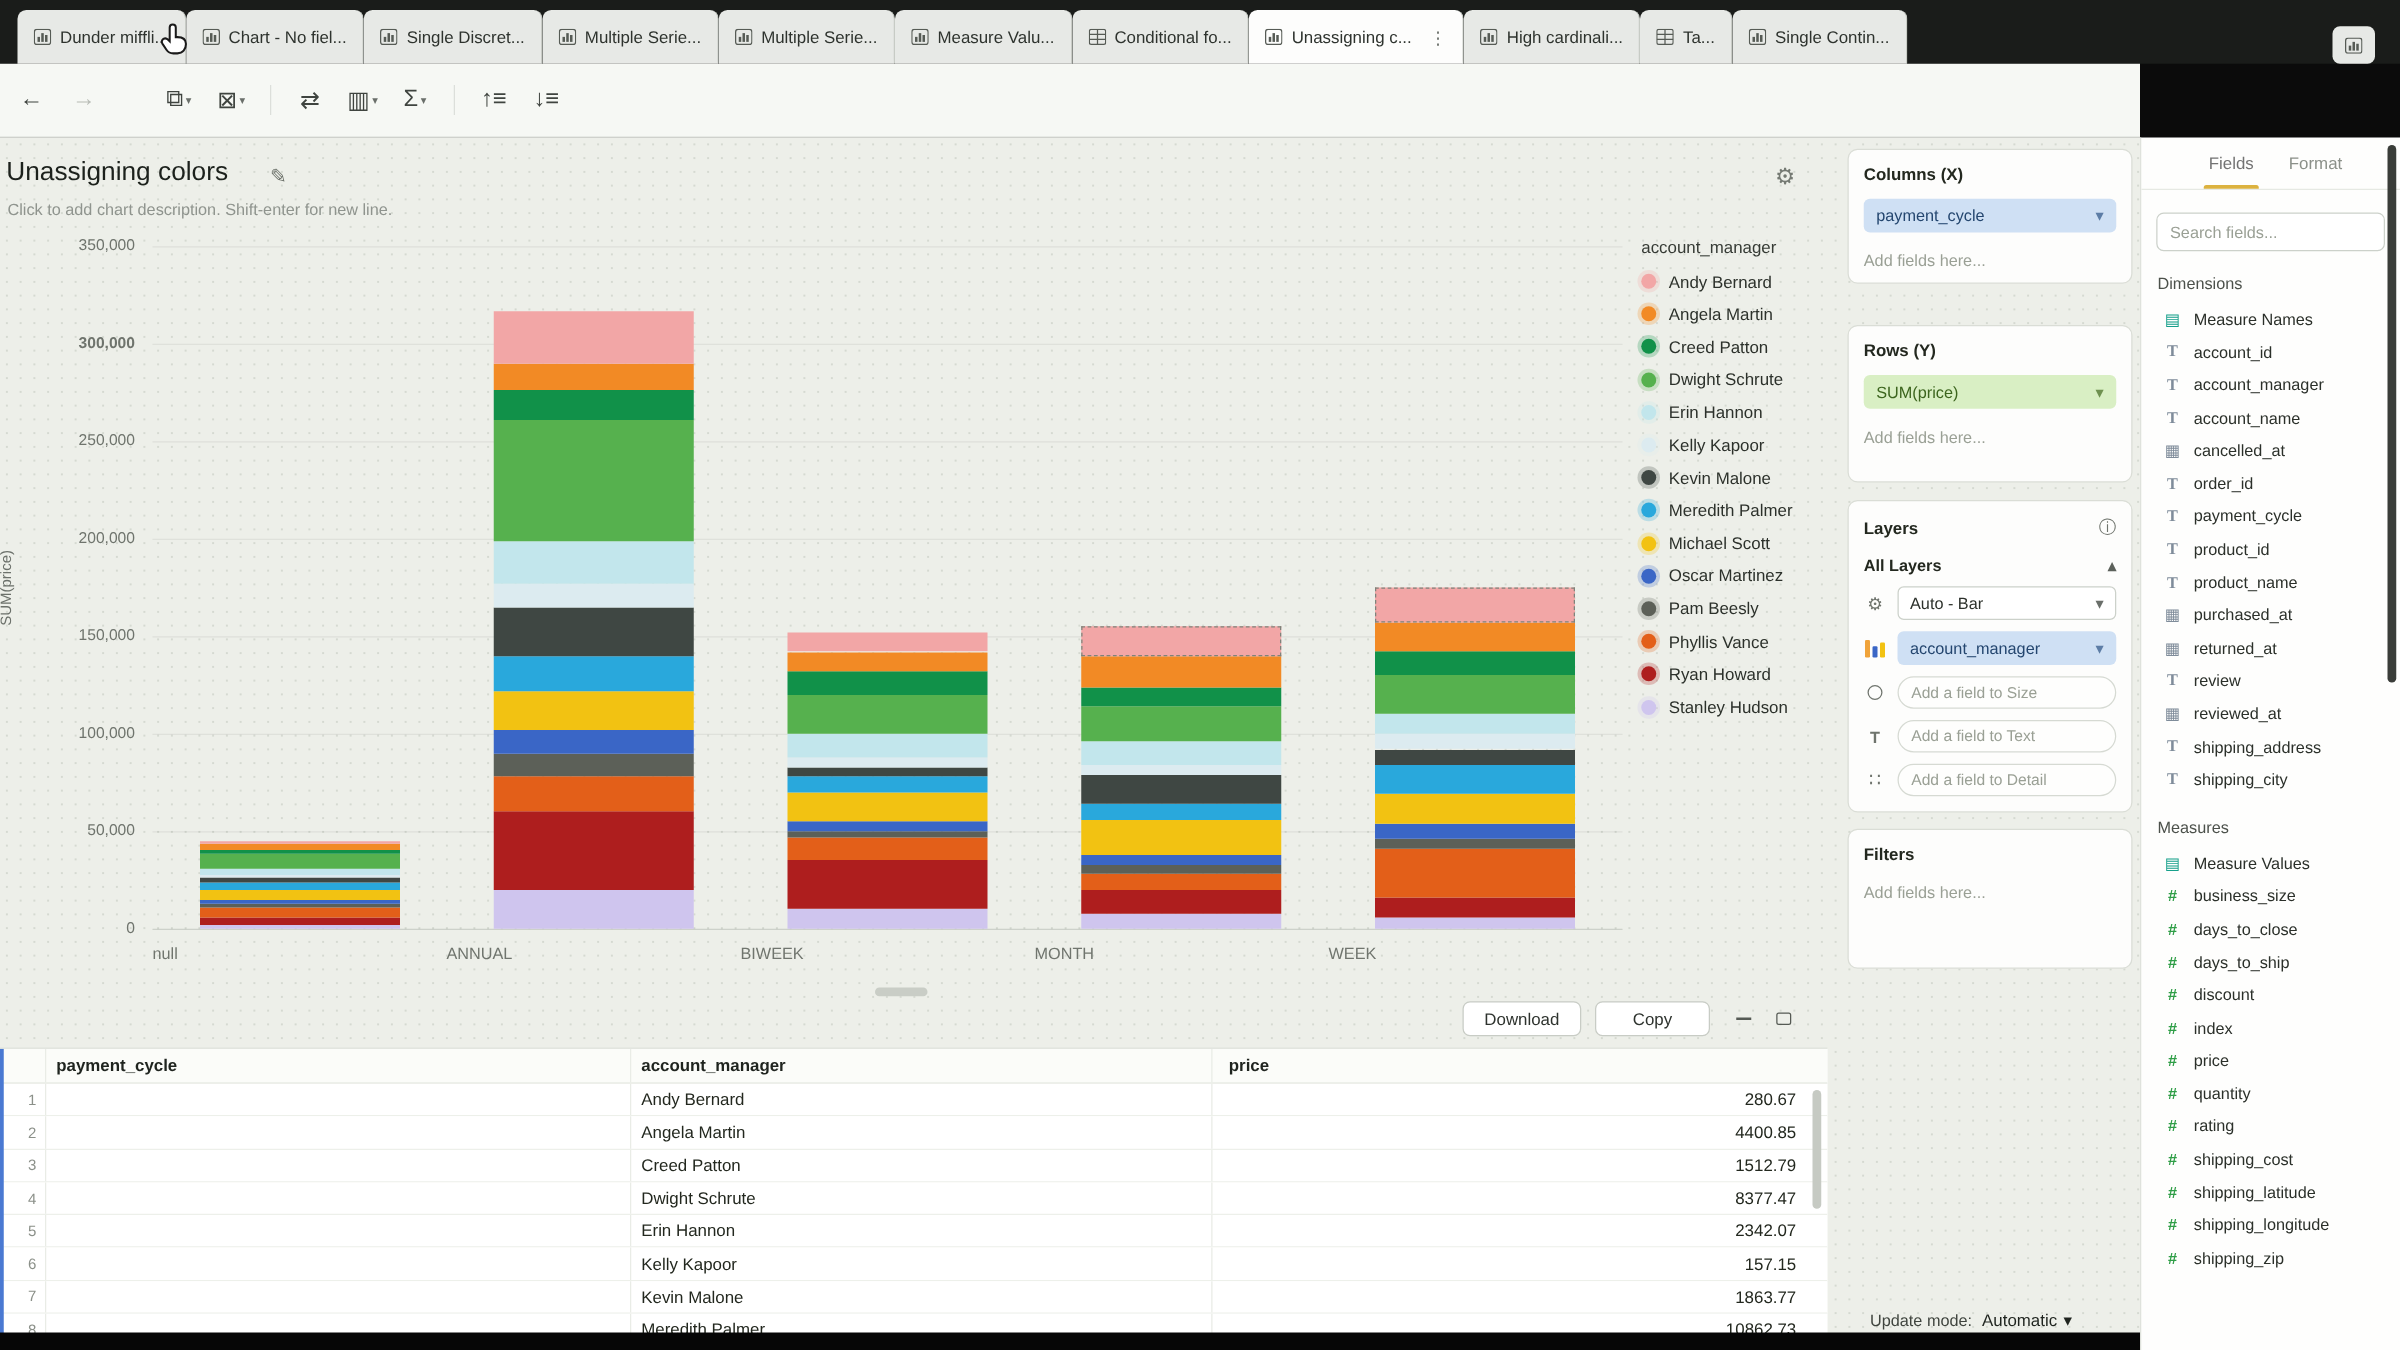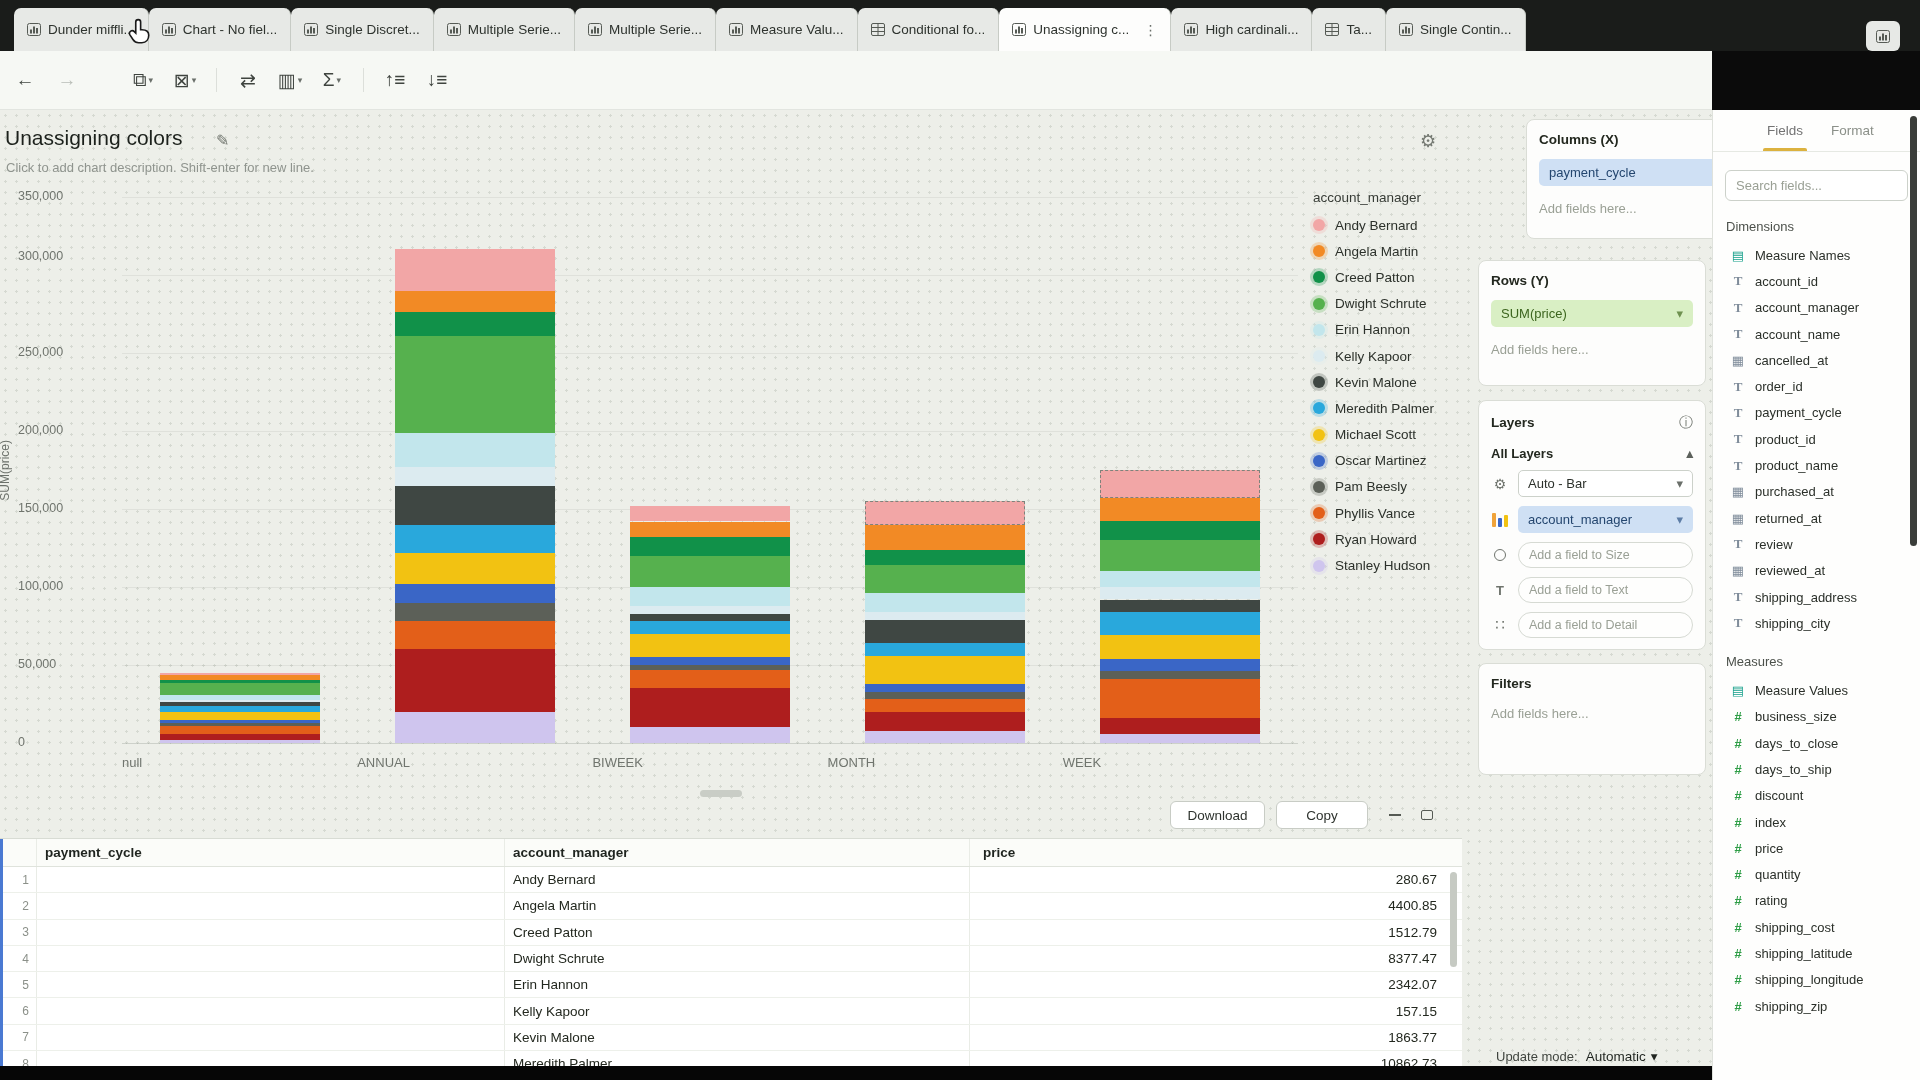--- a/index.html
+++ b/index.html
@@ -33,21 +33,21 @@
 .brand-logo i:nth-child(4){height:13px;background:#3a66c6;}
 .brand-name{font-size:16.5px;font-weight:bold;color:#15181c;letter-spacing:.2px;white-space:nowrap;}
 
 
 #canvas{position:absolute;left:0;top:110px;width:1712px;height:970px;background-color:#edefe9;background-image:radial-gradient(#d5d9d1 1px,rgba(0,0,0,0) 1.2px);background-size:11px 11px;}
 .page-title{position:absolute;left:5px;top:16px;font-size:21px;font-weight:500;color:#1c211c;}
 .pencil{position:absolute;left:216px;top:21px;font-size:16px;color:#6f746d;}
 .subtitle{position:absolute;left:6px;top:50px;font-size:13px;color:#8f948e;}
 .gear{position:absolute;left:1420px;top:20px;font-size:18px;color:#757a73;}
 .yaxis-title{position:absolute;left:-2px;top:330px;writing-mode:vertical-rl;transform:rotate(180deg);font-size:12px;color:#6c716b;}
-.ytick{position:absolute;left:18px;width:90px;text-align:left;font-size:12.5px;color:#6f746d;}
+.ytick{position:absolute;left:18px;width:90px;text-align:right;font-size:12.5px;color:#6f746d;}
 #plot{position:absolute;left:122px;top:87px;width:1176px;height:546px;}
 .gridline{position:absolute;left:0;width:100%;height:1px;background:rgba(60,70,60,.08);}
 .gridline.base{background:rgba(60,70,60,.18);}
 .bar{position:absolute;bottom:0;}
 .seg{position:absolute;left:0;width:100%;}
 .seg.hl{outline:1.6px dashed #7e837b;outline-offset:-1px;}
 .xlab{position:absolute;top:558px;text-align:left;font-size:13px;color:#70756e;}
 #legend{position:absolute;left:1313px;top:80px;width:170px;}
 .legend-title{font-size:13.5px;color:#363b35;margin-bottom:7px;}
 .litem{display:flex;align-items:center;gap:10px;height:26.2px;}
@@ -73,21 +73,21 @@
 .gut{width:37px;flex:none;border-right:1px solid #e9ece6;display:flex;align-items:center;justify-content:flex-end;padding-right:7px;color:#8b9089;font-size:12px;}
 .c1{width:468px;flex:none;border-right:1px solid #e9ece6;display:flex;align-items:center;padding-left:8px;}
 .c2{width:465px;flex:none;border-right:1px solid #e9ece6;display:flex;align-items:center;padding-left:8px;}
 .c3{width:475px;flex:none;display:flex;align-items:center;padding-left:13px;}
 .trow .c3{justify-content:flex-end;padding-right:8px;}
 .tscroll-thumb{position:absolute;left:1450px;top:762px;width:7px;height:95px;border-radius:4px;background:#c6cac3;}
 
 
 .card{position:absolute;left:1478px;width:228px;background:#fdfdfc;border:1px solid #dadd d6;border-radius:8px;padding:12px;}
 .card{border:1px solid #daddd6;}
-#card-columns{top:9px;height:120px;margin-left:48px;}
+#card-columns{top:9px;height:108px;}
 #card-rows{top:150px;height:126px;}
 #card-layers{top:290px;height:250px;}
 #card-filters{top:553px;height:112px;}
 .card h3{font-size:13.5px;font-weight:bold;color:#23281f;}
 .cardrow{display:flex;align-items:center;justify-content:space-between;}
 .pill{margin-top:12px;height:27px;border-radius:5px;display:flex;align-items:center;justify-content:space-between;padding:0 10px;font-size:13px;font-weight:500;}
 .pill.blue{background:#cfe0f4;color:#24466f;}
 .pill.blue .icon-caret{color:#5d7da6;}
 .pill.green{background:#d9efc4;color:#3c651e;}
 .pill.green .icon-caret{color:#6f9150;}
@@ -315,21 +315,21 @@
 
   <div id="canvas">
     <div class="page-title">Unassigning colors</div>
     <span class="pencil icon-pencil"></span>
     <div class="subtitle">Click to add chart description. Shift-enter for new line.</div>
     <span class="gear icon-gear"></span>
 
     <div class="yaxis-title">SUM(price)</div>
     <div>
         <div class="ytick" style="top: 79px;">350,000</div>
-        <div class="ytick" style="top: 139px;">300,000</div>
+        <div class="ytick" style="top: 157px; font-weight: bold;">300,000</div>
         <div class="ytick" style="top: 235px;">250,000</div>
         <div class="ytick" style="top: 313px;">200,000</div>
         <div class="ytick" style="top: 391px;">150,000</div>
         <div class="ytick" style="top: 469px;">100,000</div>
         <div class="ytick" style="top: 547px;">50,000</div>
         <div class="ytick" style="top: 625px;">0</div>
       </div>
     <div id="plot">
         <div class="gridline" style="top: 0px;"></div>
         <div class="gridline" style="top: 78px;"></div>

